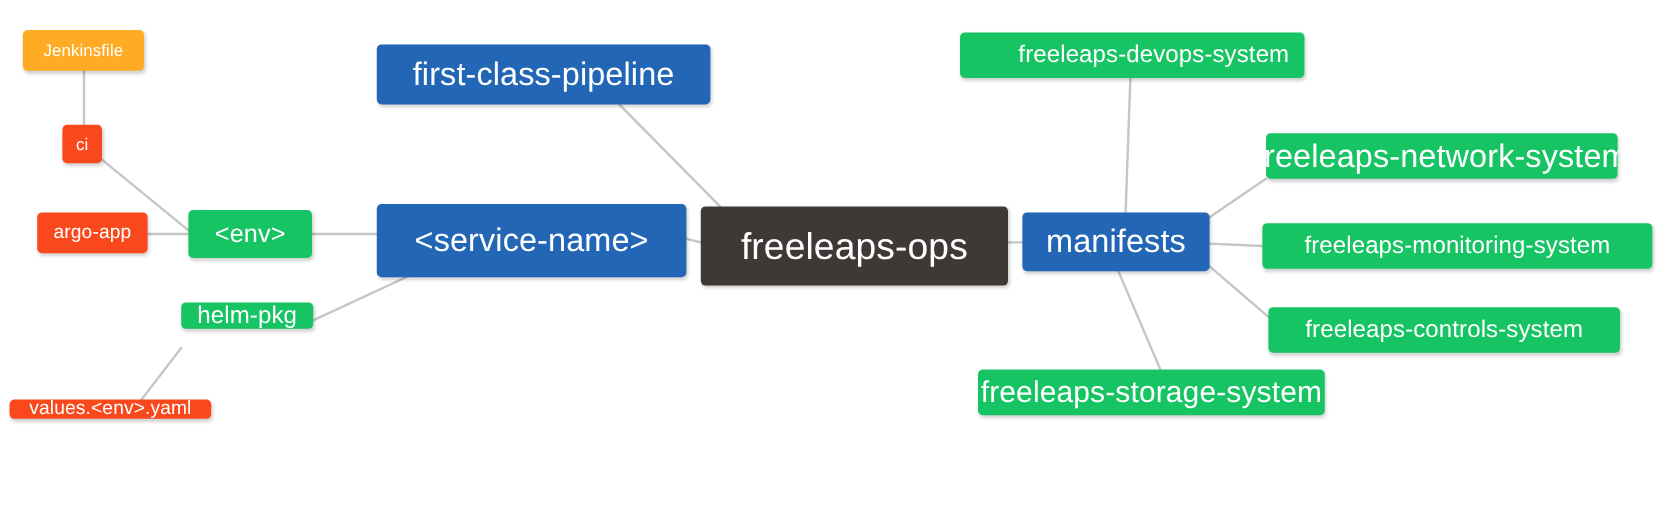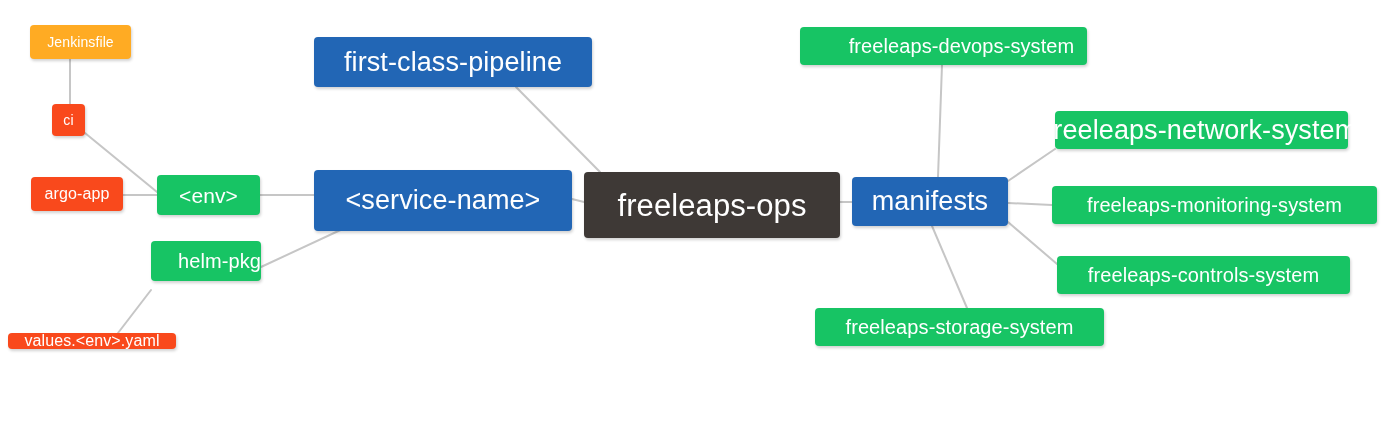--- a/index.html
+++ b/index.html
@@ -61,33 +61,33 @@
       <line x1="572" y1="199" x2="584" y2="202" stroke="#c6c6c6" stroke-width="2" stroke-linecap="round"></line>
       <line x1="516" y1="87" x2="600" y2="172" stroke="#c6c6c6" stroke-width="2" stroke-linecap="round"></line>
       <line x1="840" y1="202" x2="852" y2="202" stroke="#c6c6c6" stroke-width="2" stroke-linecap="round"></line>
       <line x1="938" y1="177" x2="942" y2="65" stroke="#c6c6c6" stroke-width="2" stroke-linecap="round"></line>
       <line x1="1008" y1="181" x2="1055" y2="149" stroke="#c6c6c6" stroke-width="2" stroke-linecap="round"></line>
       <line x1="1008" y1="203" x2="1052" y2="205" stroke="#c6c6c6" stroke-width="2" stroke-linecap="round"></line>
       <line x1="1008" y1="222" x2="1057" y2="264" stroke="#c6c6c6" stroke-width="2" stroke-linecap="round"></line>
       <line x1="932" y1="226" x2="967" y2="308" stroke="#c6c6c6" stroke-width="2" stroke-linecap="round"></line>
     </svg>
   <div id="node-layer">
-      <div class="node" style="left: 30px; top: 25px; width: 101px; height: 34px; background: rgb(255, 171, 35); font-size: 14px;">
+      <div class="node" style="left: 19px; top: 25px; width: 101px; height: 34px; background: rgb(255, 171, 35); font-size: 14px;">
         <span class="node-label">Jenkinsfile</span>
       </div>
       <div class="node" style="left: 52px; top: 104px; width: 33px; height: 32px; background: rgb(249, 73, 28); font-size: 14px;">
         <span class="node-label">ci</span>
       </div>
       <div class="node" style="left: 31px; top: 177px; width: 92px; height: 34px; background: rgb(249, 73, 28); font-size: 16px;">
         <span class="node-label">argo-app</span>
       </div>
       <div class="node" style="left: 157px; top: 175px; width: 103px; height: 40px; background: rgb(23, 196, 100); font-size: 21px;">
         <span class="node-label">&lt;env&gt;</span>
       </div>
-      <div class="node" style="left: 151px; top: 241px; width: 110px; height: 40px; background: rgb(23, 196, 100); font-size: 20px; justify-content: flex-end;">
+      <div class="node" style="left: 151px; top: 252px; width: 110px; height: 22px; background: rgb(23, 196, 100); font-size: 20px;">
         <span class="node-label">helm-pkg</span>
       </div>
       <div class="node" style="left: 8px; top: 333px; width: 168px; height: 16px; background: rgb(249, 73, 28); font-size: 16px;">
         <span class="node-label">values.&lt;env&gt;.yaml</span>
       </div>
       <div class="node" style="left: 314px; top: 170px; width: 258px; height: 61px; background: rgb(34, 102, 181); font-size: 27px;">
         <span class="node-label">&lt;service-name&gt;</span>
       </div>
       <div class="node" style="left: 314px; top: 37px; width: 278px; height: 50px; background: rgb(34, 102, 181); font-size: 27px; justify-content: center;">
         <span class="node-label">first-class-pipeline</span>
@@ -103,17 +103,17 @@
       </div>
       <div class="node" style="left: 1055px; top: 111px; width: 293px; height: 38px; background: rgb(23, 196, 100); font-size: 27px;">
         <span class="node-label">freeleaps-network-system</span>
       </div>
       <div class="node" style="left: 1052px; top: 186px; width: 325px; height: 38px; background: rgb(23, 196, 100); font-size: 20px;">
         <span class="node-label">freeleaps-monitoring-system</span>
       </div>
       <div class="node" style="left: 1057px; top: 256px; width: 293px; height: 38px; background: rgb(23, 196, 100); font-size: 20px;">
         <span class="node-label">freeleaps-controls-system</span>
       </div>
-      <div class="node" style="left: 815px; top: 308px; width: 289px; height: 38px; background: rgb(23, 196, 100); font-size: 20px;">
+      <div class="node" style="left: 815px; top: 308px; width: 289px; height: 38px; background: rgb(23, 196, 100); font-size: 25px;">
         <span class="node-label">freeleaps-storage-system</span>
       </div>
     </div>
 </div>
 
 </body></html>

